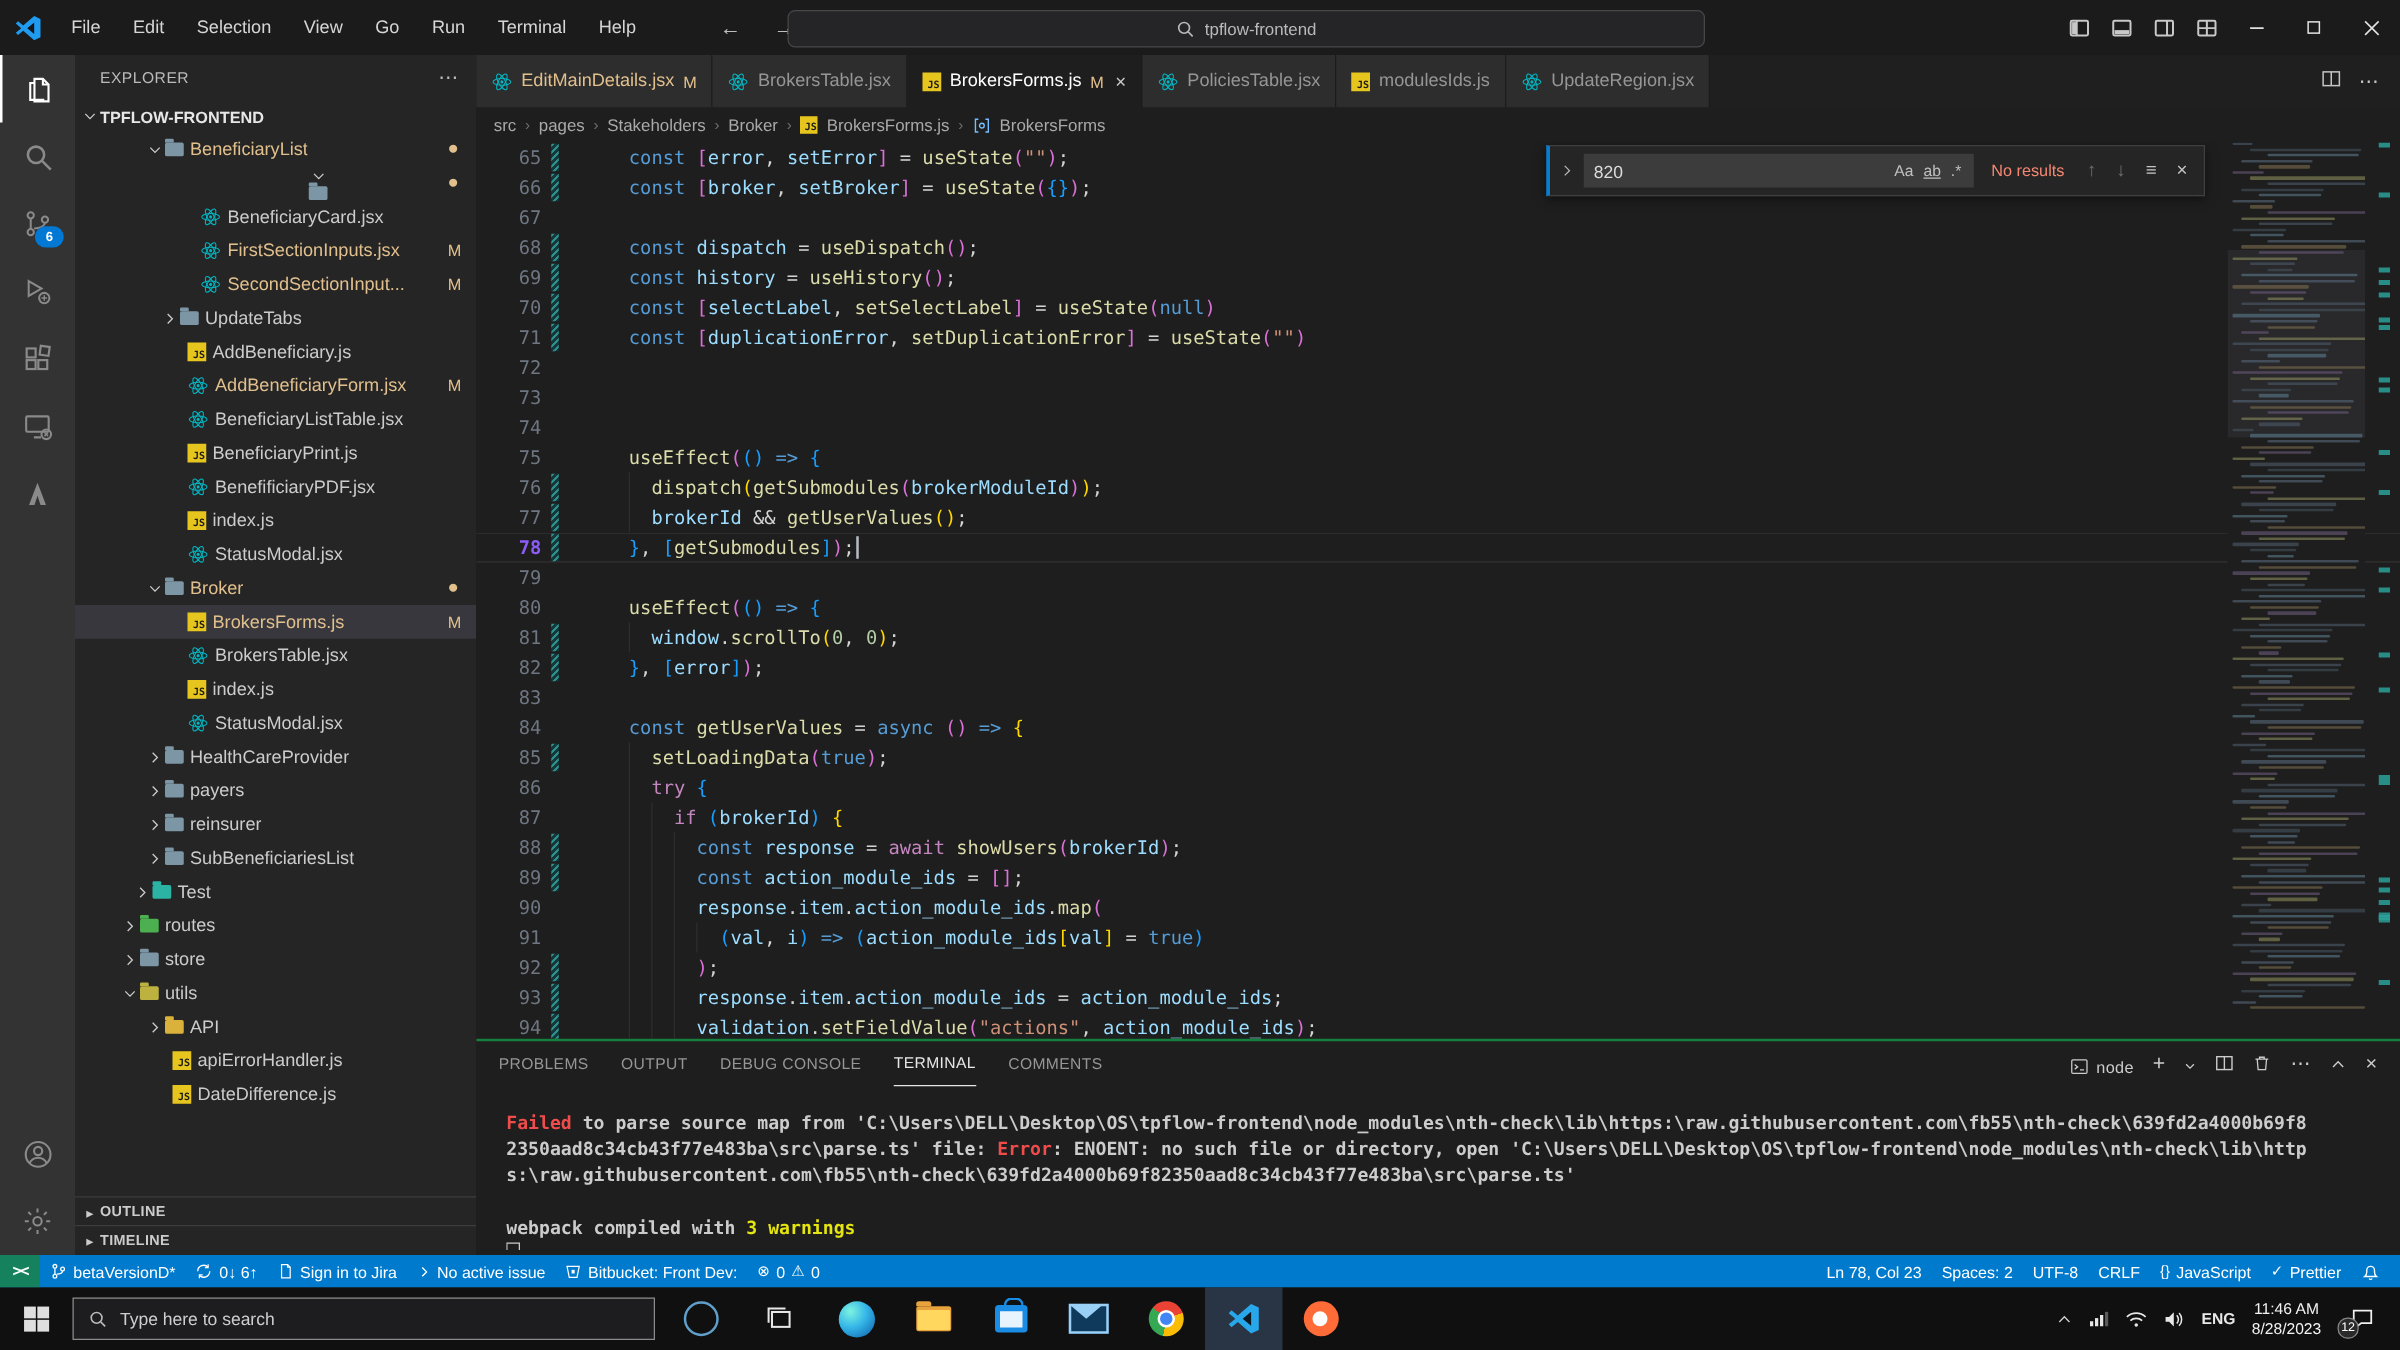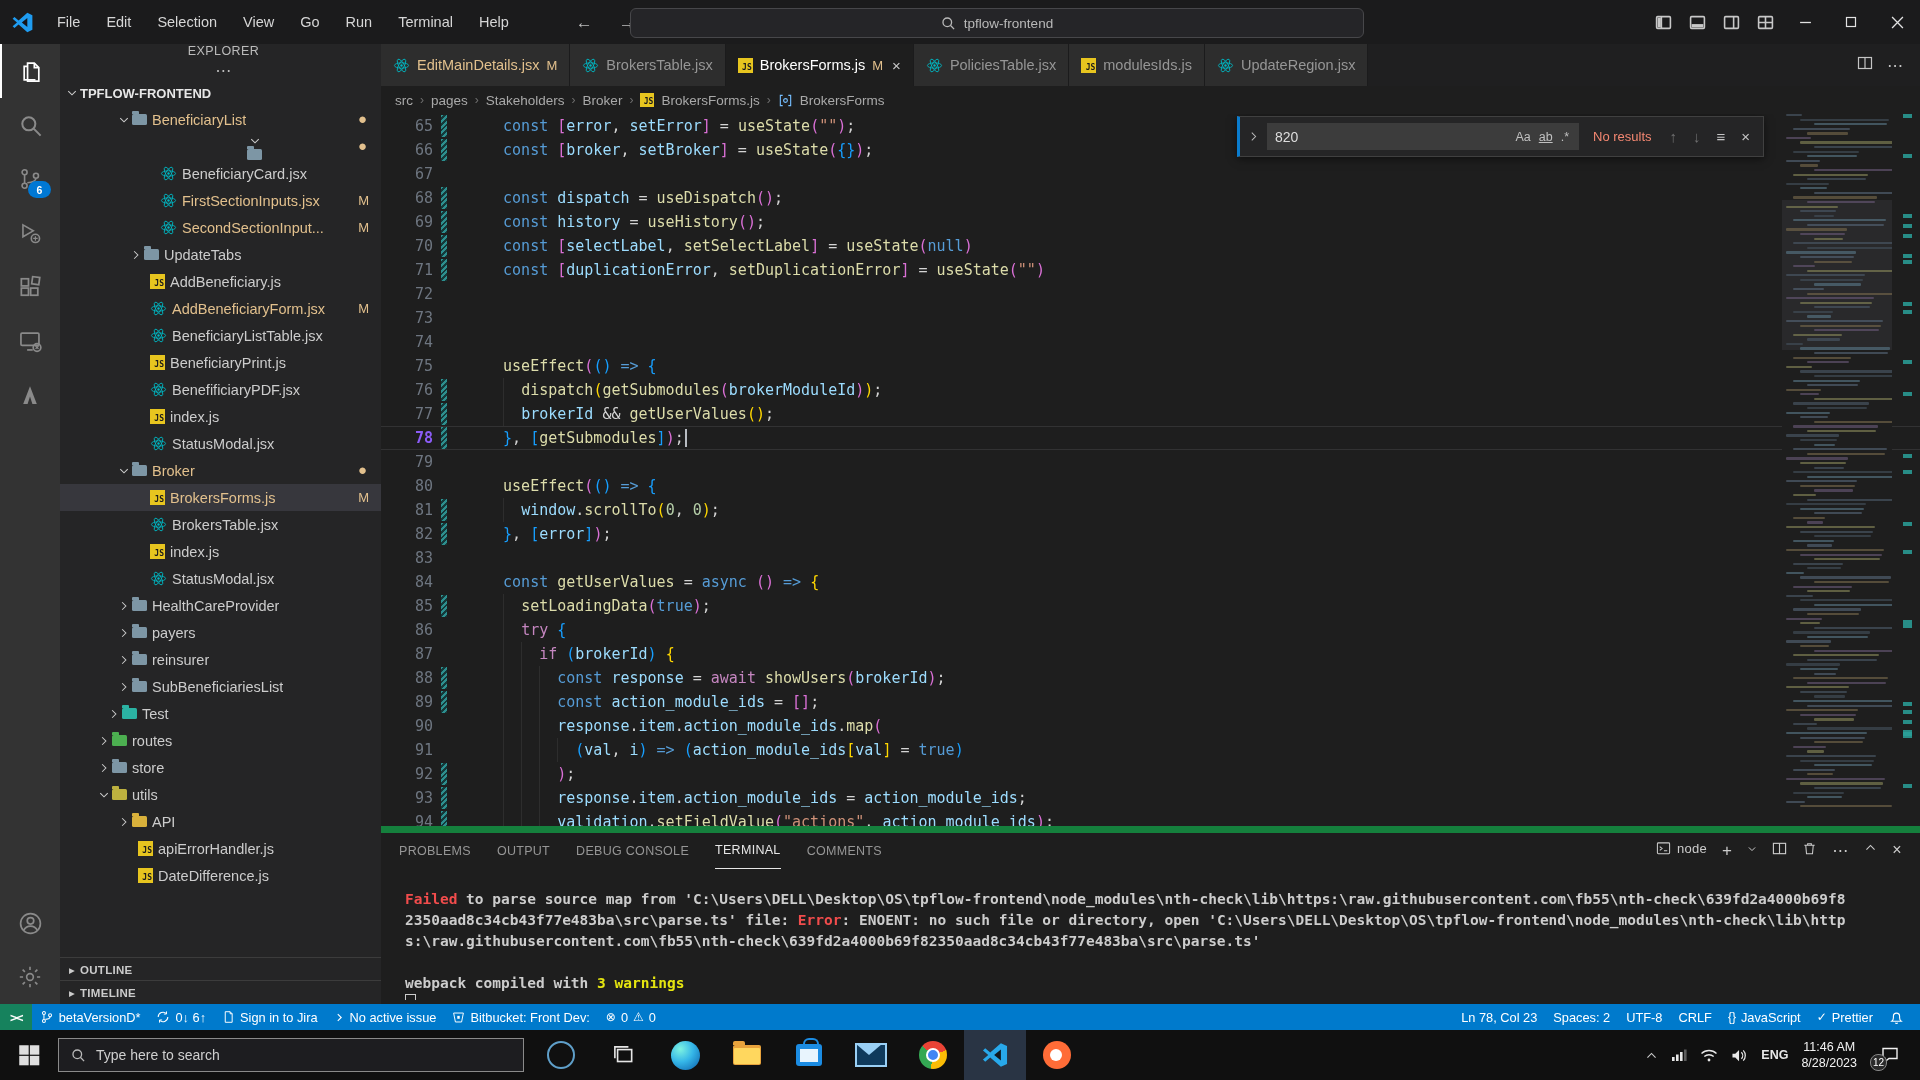--- a/index.html
+++ b/index.html
@@ -19,21 +19,21 @@
 
   
   #activitybar{position:absolute;top:44px;bottom:76px;left:0;width:60px;background:#333333;display:flex;flex-direction:column;z-index:10;}
   .act-item{position:relative;height:54px;display:flex;align-items:center;justify-content:center;color:#8a8a8a;}
   .act-item.active{color:#ffffff;border-left:2px solid #fff;}
   .act-badge{position:absolute;right:9px;bottom:8px;min-width:17px;height:17px;border-radius:9px;background:#0078d4;color:#fff;font-size:10.5px;display:flex;align-items:center;justify-content:center;padding:0 3px;font-weight:bold;}
   #act-bottom{margin-top:auto;}
 
   
   #sidebar{position:absolute;top:44px;bottom:76px;left:60px;width:321px;background:#252526;z-index:5;overflow:hidden;}
-  #sb-header{height:36px;display:flex;align-items:center;padding:0 14px 0 20px;color:#bbbbbb;font-size:12.5px;letter-spacing:.4px;flex-direction:column;}
+  #sb-header{height:36px;display:flex;align-items:center;padding:0 14px 0 20px;color:#bbbbbb;font-size:12.5px;letter-spacing:.4px;}
   #sb-header .sp{flex:1;}
   #sb-section{height:26px;display:flex;align-items:center;font-weight:bold;color:#e7e7e7;font-size:13px;padding-left:4px;}
   .twisty{width:16px;height:16px;display:inline-flex;align-items:center;justify-content:center;color:#cccccc;flex:none;}
   #tree{position:absolute;top:62px;left:0;right:0;bottom:46px;overflow:hidden;}
   .trow{position:relative;height:27px;display:flex;align-items:center;font-size:14.5px;color:#cccccc;white-space:nowrap;}
   .trow.sel{background:#37373d;}
   .trow .lbl{margin-left:5px;overflow:hidden;text-overflow:ellipsis;}
   .trow.gold .lbl{color:#e2c08d;}
   .fbadge{position:absolute;right:12px;color:#e2c08d;font-size:13px;}
   .fdot{position:absolute;right:14px;color:#e2c08d;font-size:15px;top:4px;}
@@ -77,25 +77,25 @@
   #find{position:absolute;top:2px;right:156px;width:527px;height:41px;background:#252526;border:1px solid #404040;border-left:3px solid #0a7cce;box-shadow:0 2px 8px rgba(0,0,0,.5);display:flex;align-items:center;gap:8px;padding:0 8px;box-sizing:border-box;z-index:20;}
   #find-inputwrap{display:flex;align-items:center;background:#3c3c3c;height:27px;width:300px;padding:0 6px;}
   #find-input{flex:1;background:transparent;border:none;outline:none;color:#dddddd;font-size:14px;font-family:"Liberation Sans",sans-serif;min-width:0;}
   .find-tgl{color:#c0c0c0;font-size:12.5px;padding:2px 4px;}
   .find-tgl.u{text-decoration:underline;}
   #find-result{color:#f48771;font-size:13px;white-space:nowrap;margin:0 6px;}
   .find-btn{color:#c5c5c5;font-size:15px;padding:0 4px;}
   .dim{opacity:.45;}
 
   
-  #panel{position:absolute;left:0;right:0;bottom:0;height:171px;background:#1e1e1e;border-top:7px solid #15803d;}
+  #panel{position:absolute;left:0;right:0;bottom:0;height:171px;background:#1e1e1e;border-top:2px solid #15803d;}
   #panel-tabs{height:35px;display:flex;align-items:center;padding-left:18px;gap:26px;font-size:12.5px;color:#969696;letter-spacing:.3px;}
   .ptab{height:35px;display:flex;align-items:center;}
   .ptab.active{color:#e7e7e7;border-bottom:1px solid #e7e7e7;}
-  #panel-controls{margin-left:auto;display:flex;align-items:flex-start;gap:15px;padding-right:18px;color:#cccccc;font-size:14px;}
+  #panel-controls{margin-left:auto;display:flex;align-items:flex-end;gap:15px;padding-right:18px;color:#cccccc;font-size:14px;}
   #panel-controls .shell{display:flex;align-items:center;gap:6px;font-size:13px;color:#cccccc;}
   #term{position:absolute;top:36px;left:24px;right:10px;bottom:4px;overflow:hidden;margin-top:20px;}
   .term-line{font:600 14.5px/21px "DejaVu Sans Mono","Liberation Mono",monospace;color:#cccccc;white-space:pre;}
   .term-red{color:#f14c4c;}
   .term-yellow{color:#e5e510;}
   .term-caret{display:inline-block;width:9px;height:16px;border:1px solid #cccccc;vertical-align:-3px;}
 
   
   #statusbar{position:absolute;left:0;right:0;bottom:50px;height:26px;background:#007acc;display:flex;align-items:center;font-size:12.8px;color:#ffffff;z-index:40;}
   .st-item{display:flex;align-items:center;gap:5px;padding:0 8px;height:26px;white-space:nowrap;}

